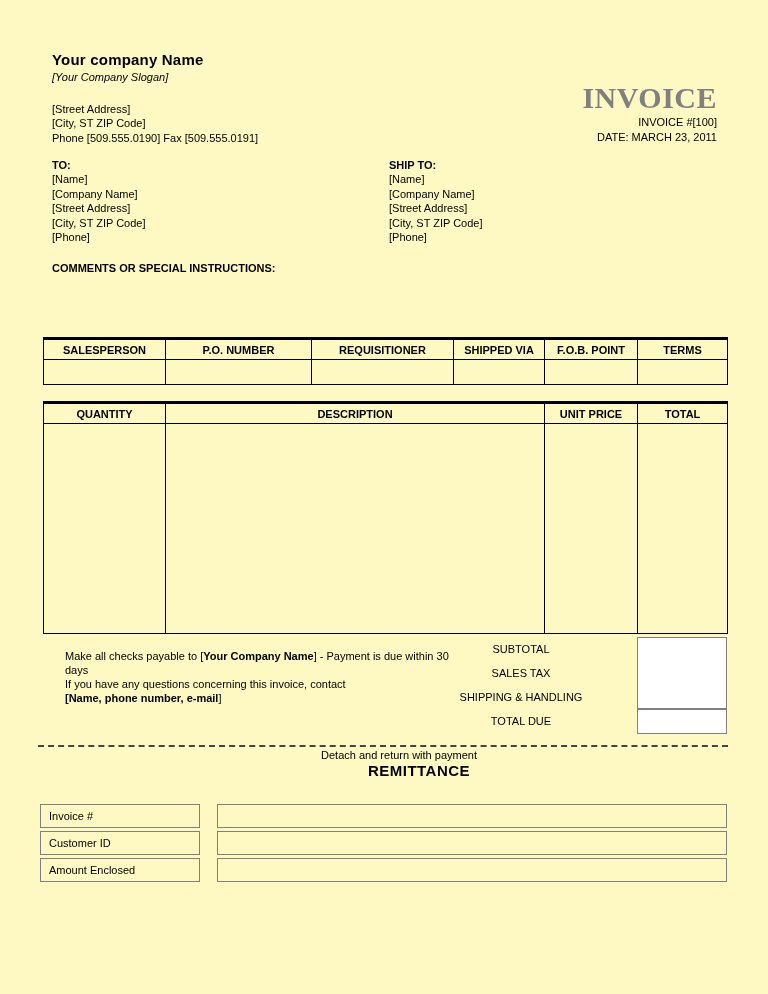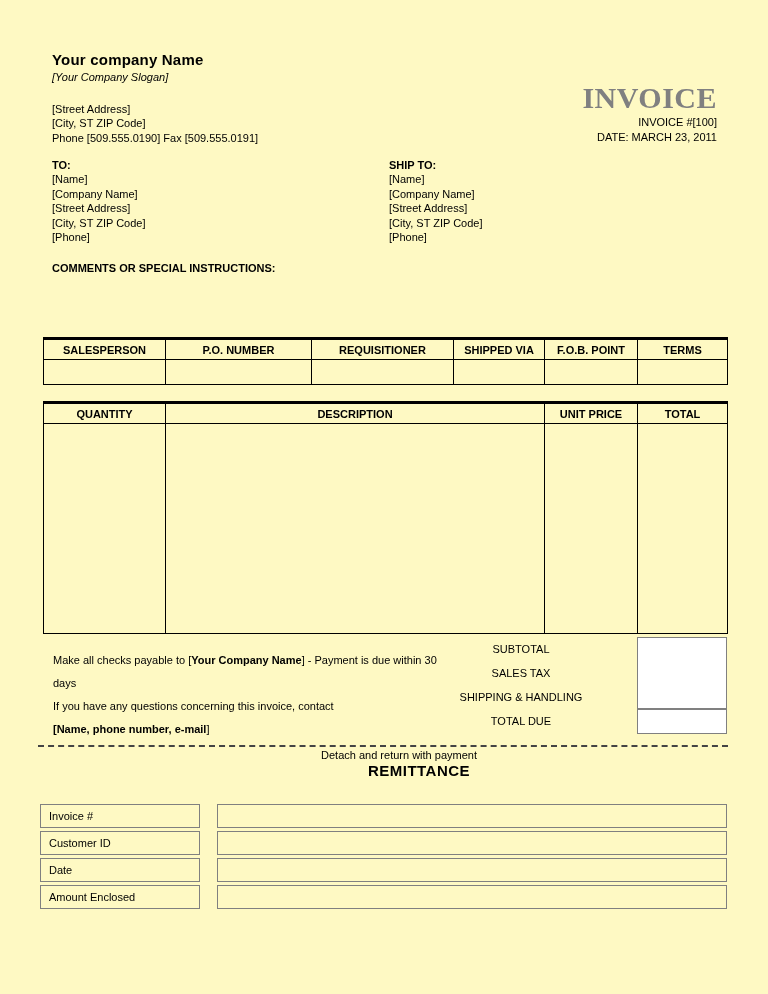--- a/index.html
+++ b/index.html
@@ -30,21 +30,21 @@
   
   table.grid { position:absolute; left:43px; width:684px; border-collapse:collapse; table-layout:fixed; }
   table.grid, table.grid th, table.grid td { border:1px solid #000; }
   table.grid { border-top:3px solid #000; }
   table.grid th { font-size:11px; font-weight:bold; text-align:center; height:21px; padding:1px 2px; }
   .info-table { top:337px; }
   .info-table td { height:25px; }
   .items-table { top:401px; }
   .items-table td { height:210px; vertical-align:top; padding:2px 4px; }
   
-  .notes { position:absolute; left:53px; top:649px; width:398px; line-height:23px; }
+  .notes { position:absolute; left:65px; top:649px; width:398px; line-height:14px; }
   .totals-labels { position:absolute; left:421px; top:637px; width:200px; text-align:center; }
   .totals-labels .trow { height:24px; line-height:24px; }
   .totals-box { position:absolute; left:637px; width:90px; border:1px solid #808080; background:#fff; }
   .totals-box.upper { top:637px; height:72px; }
   .totals-box.due   { top:709px; height:25px; }
   
   .detach-divider { position:absolute; left:38px; top:745px; width:690px; border-top:2px dashed #444; }
   .detach-text { position:absolute; left:15px; top:749px; width:768px; text-align:center; }
   .remittance-title { position:absolute; left:0; top:762px; width:768px; text-align:center; font-weight:bold; font-size:15px; letter-spacing:0.5px;margin-left:35px; }
   .remit-table { position:absolute; left:40px; top:804px; width:687px; }
@@ -173,22 +173,18 @@
   <div class="remit-table">
     <div class="remit-row">
       <div class="remit-cell label">Invoice #</div>
       <div class="remit-cell value"></div>
     </div>
     <div class="remit-row">
       <div class="remit-cell label">Customer ID</div>
       <div class="remit-cell value"></div>
     </div>
     <div class="remit-row">
-      <div class="remit-cell label">Date</div>
-      <div class="remit-cell value"></div>
-    </div>
-    <div class="remit-row">
       <div class="remit-cell label">Amount Enclosed</div>
       <div class="remit-cell value"></div>
     </div>
   </div>
 
 </div>
 
 </body></html>

